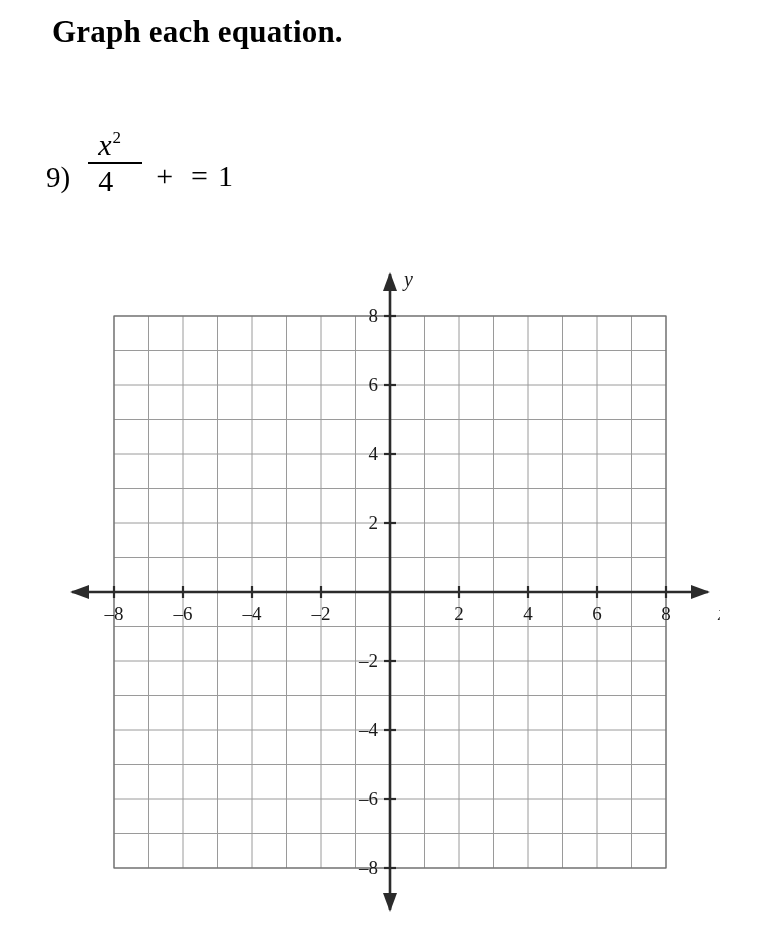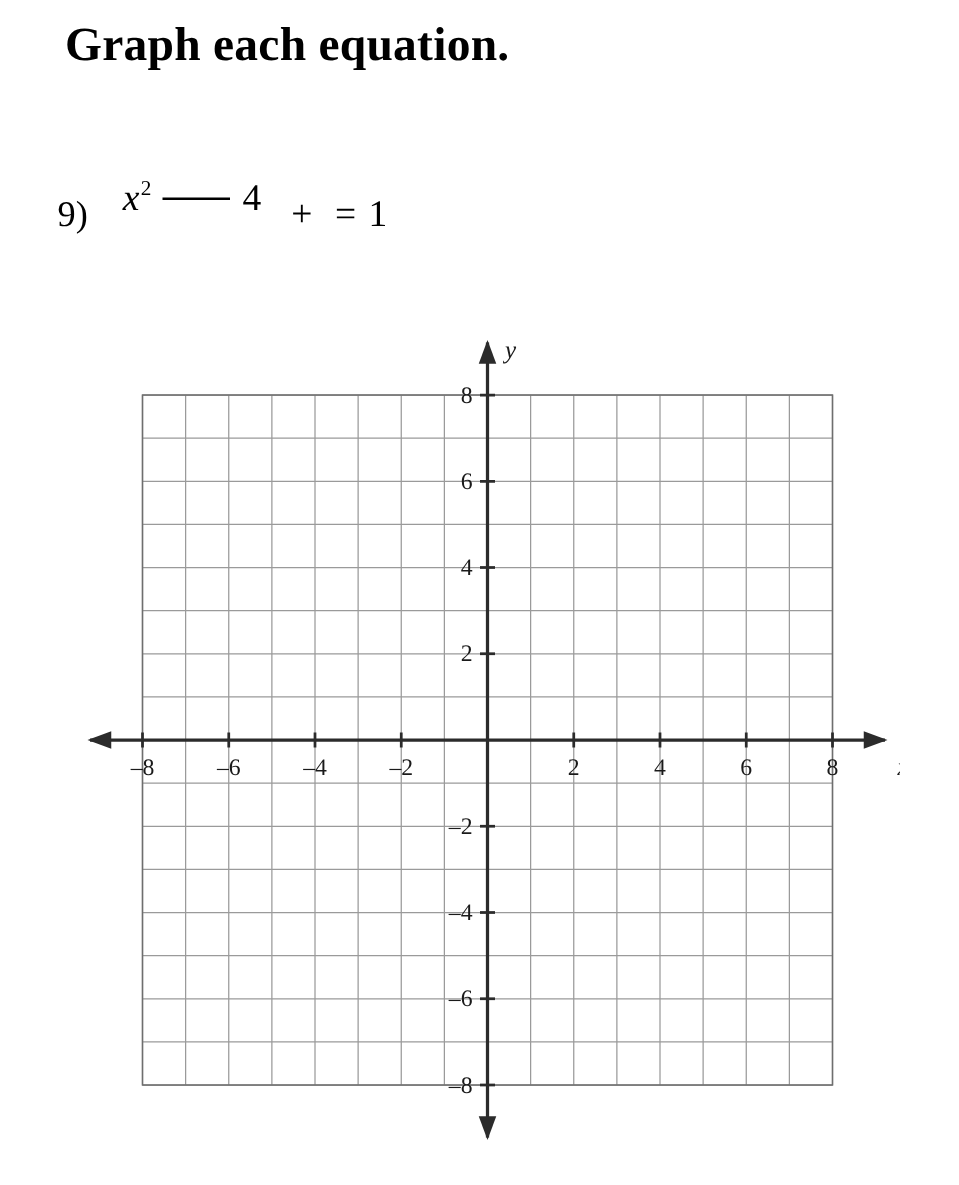--- a/index.html
+++ b/index.html
@@ -16,42 +16,42 @@
     overflow: hidden;
   }
 
   
   #worksheet-title {
     position: absolute;
     left: 52px;
     top: 14px;
     font-family: "Liberation Serif", serif;
     font-weight: bold;
-    font-size: 38px;
+    font-size: 31px;
     letter-spacing: 0.2px;
   }
 
   
   #problem-row {
     position: absolute;
     left: 46px;
     top: 128px;
     display: flex;
     align-items: center;
     font-size: 30px;
   }
   #problem-number {
     font-size: 29px;
     margin-right: 12px;
     padding-top: 28px;
   }
   .fraction {
     display: inline-flex;
-    flex-direction: row;
-    align-items: center;
+    flex-direction: column;
+    align-items: flex-start;
     margin: 0 6px;
     line-height: 1;
   }
   .fraction .num,
   .fraction .den {
     padding: 2px 10px;
     font-size: 30px;
     font-style: italic;
     font-family: "Liberation Serif", serif;
   }

